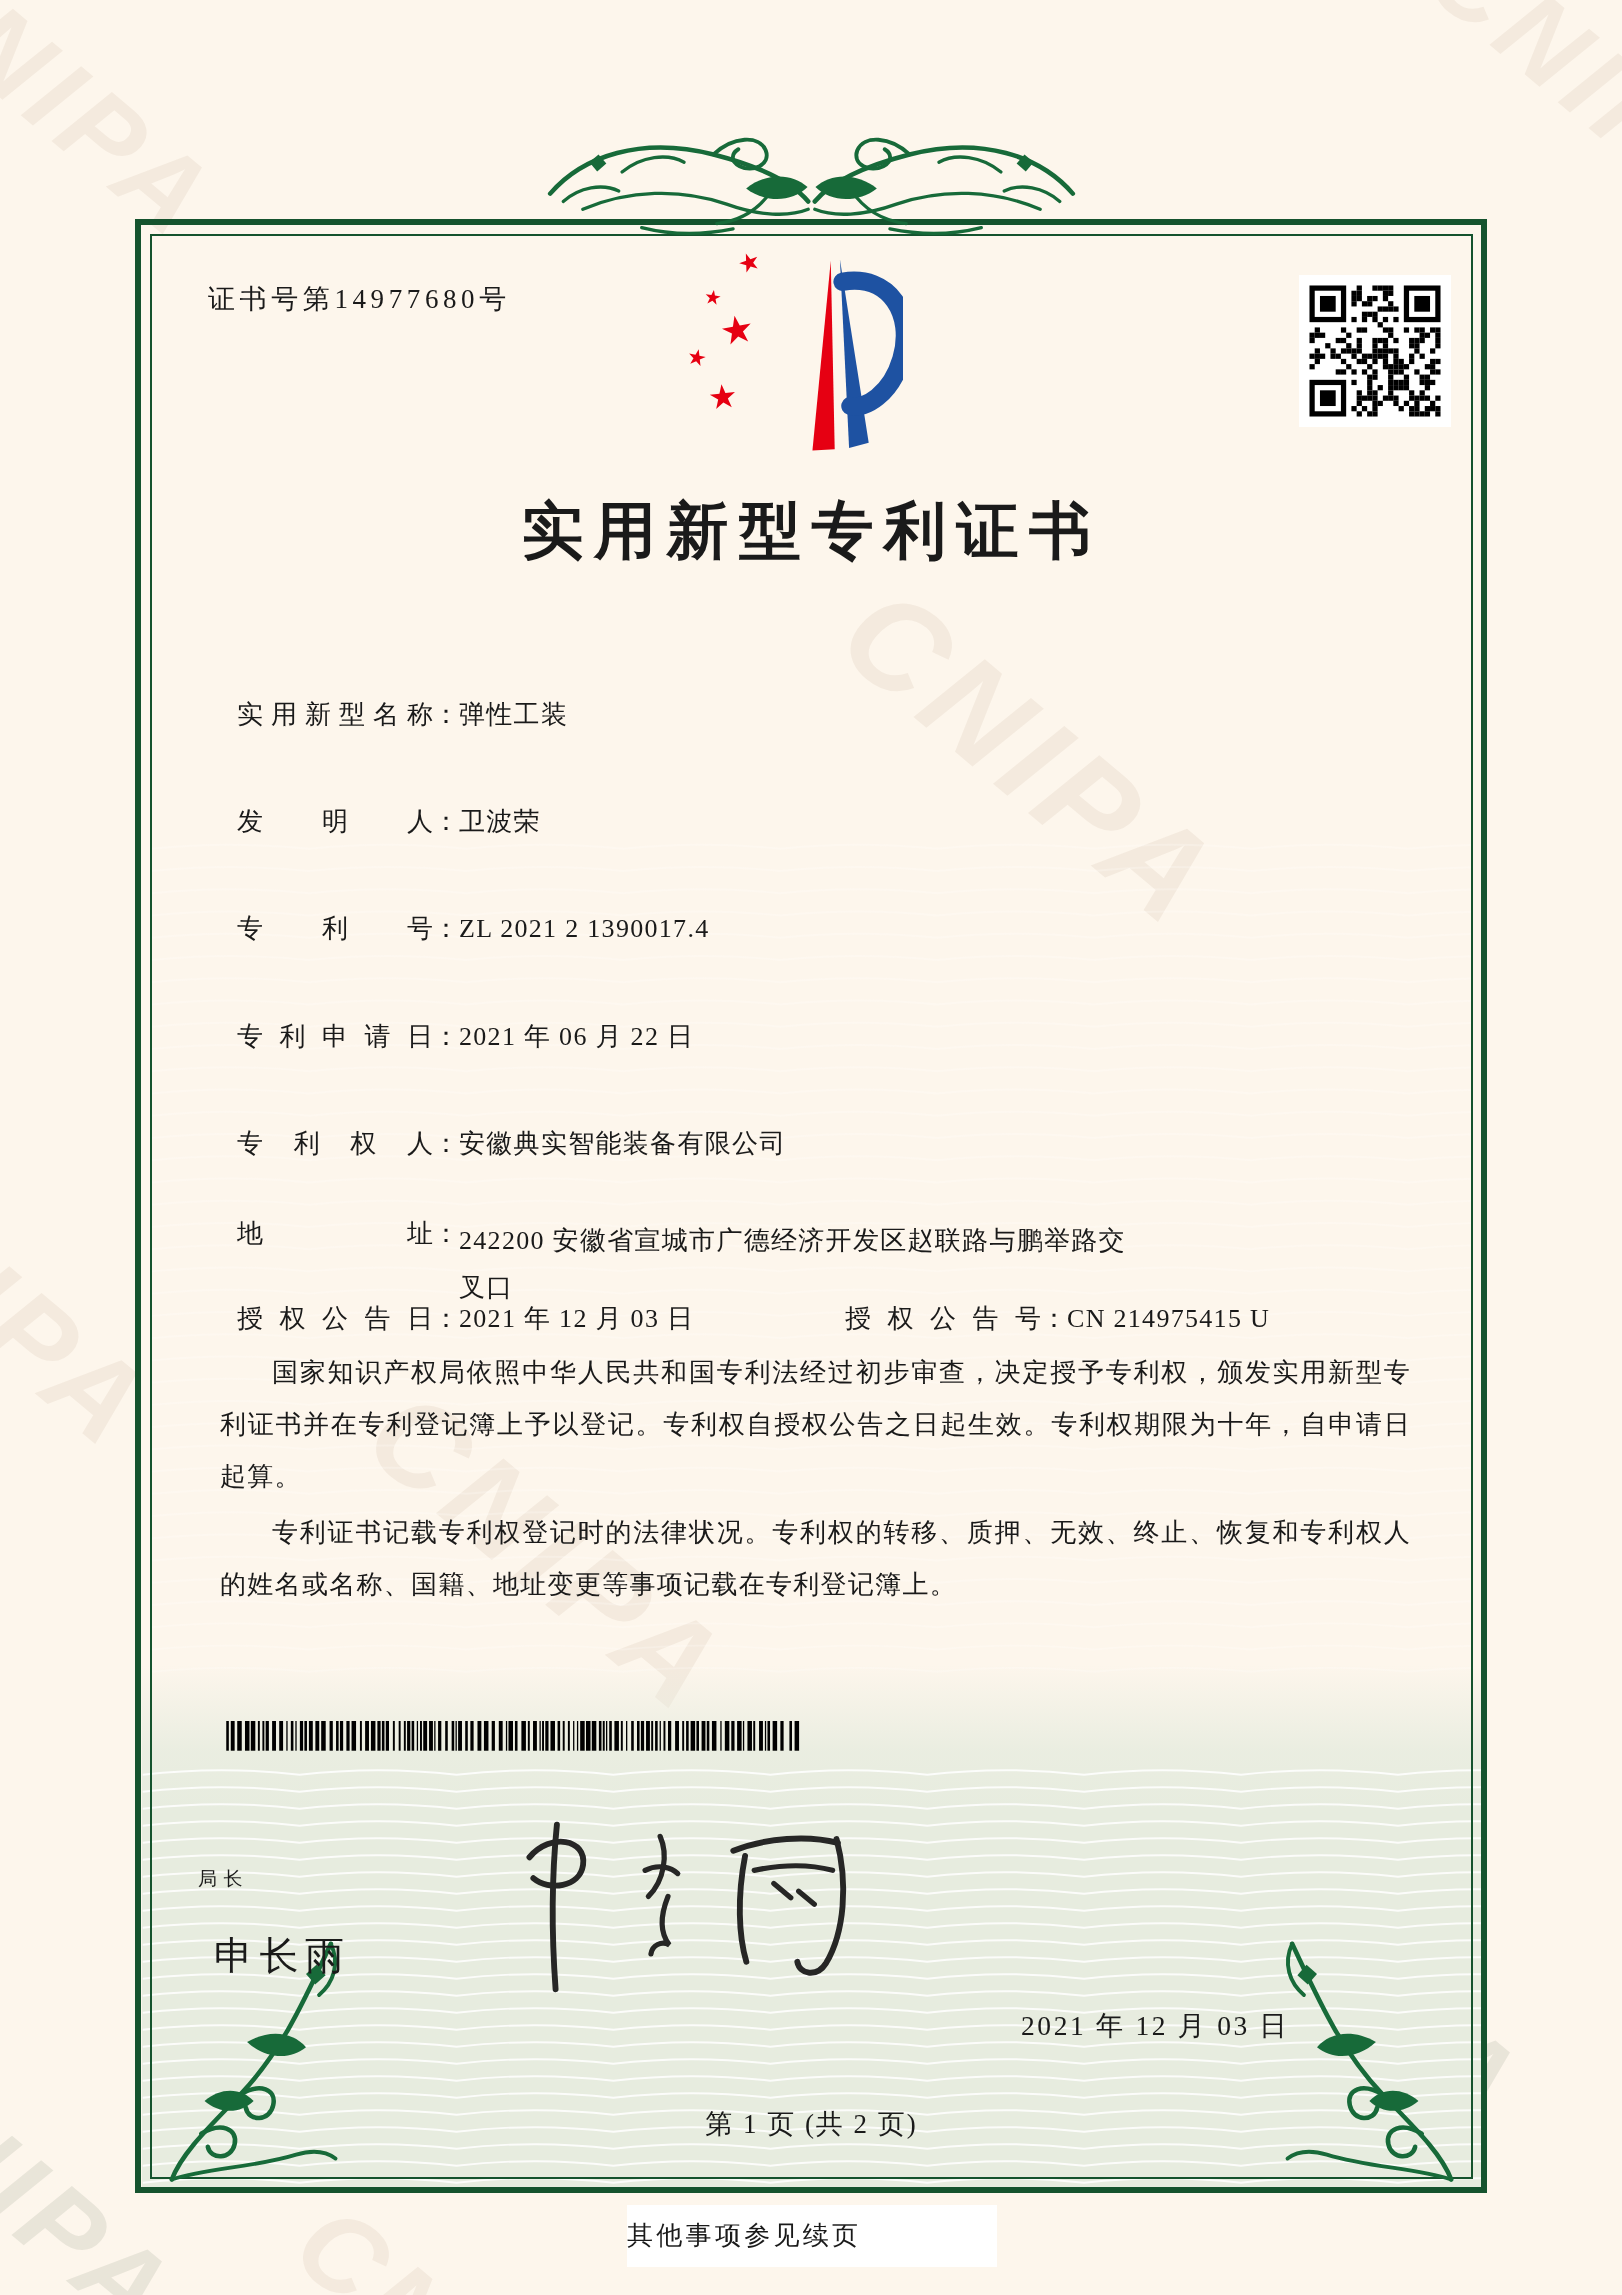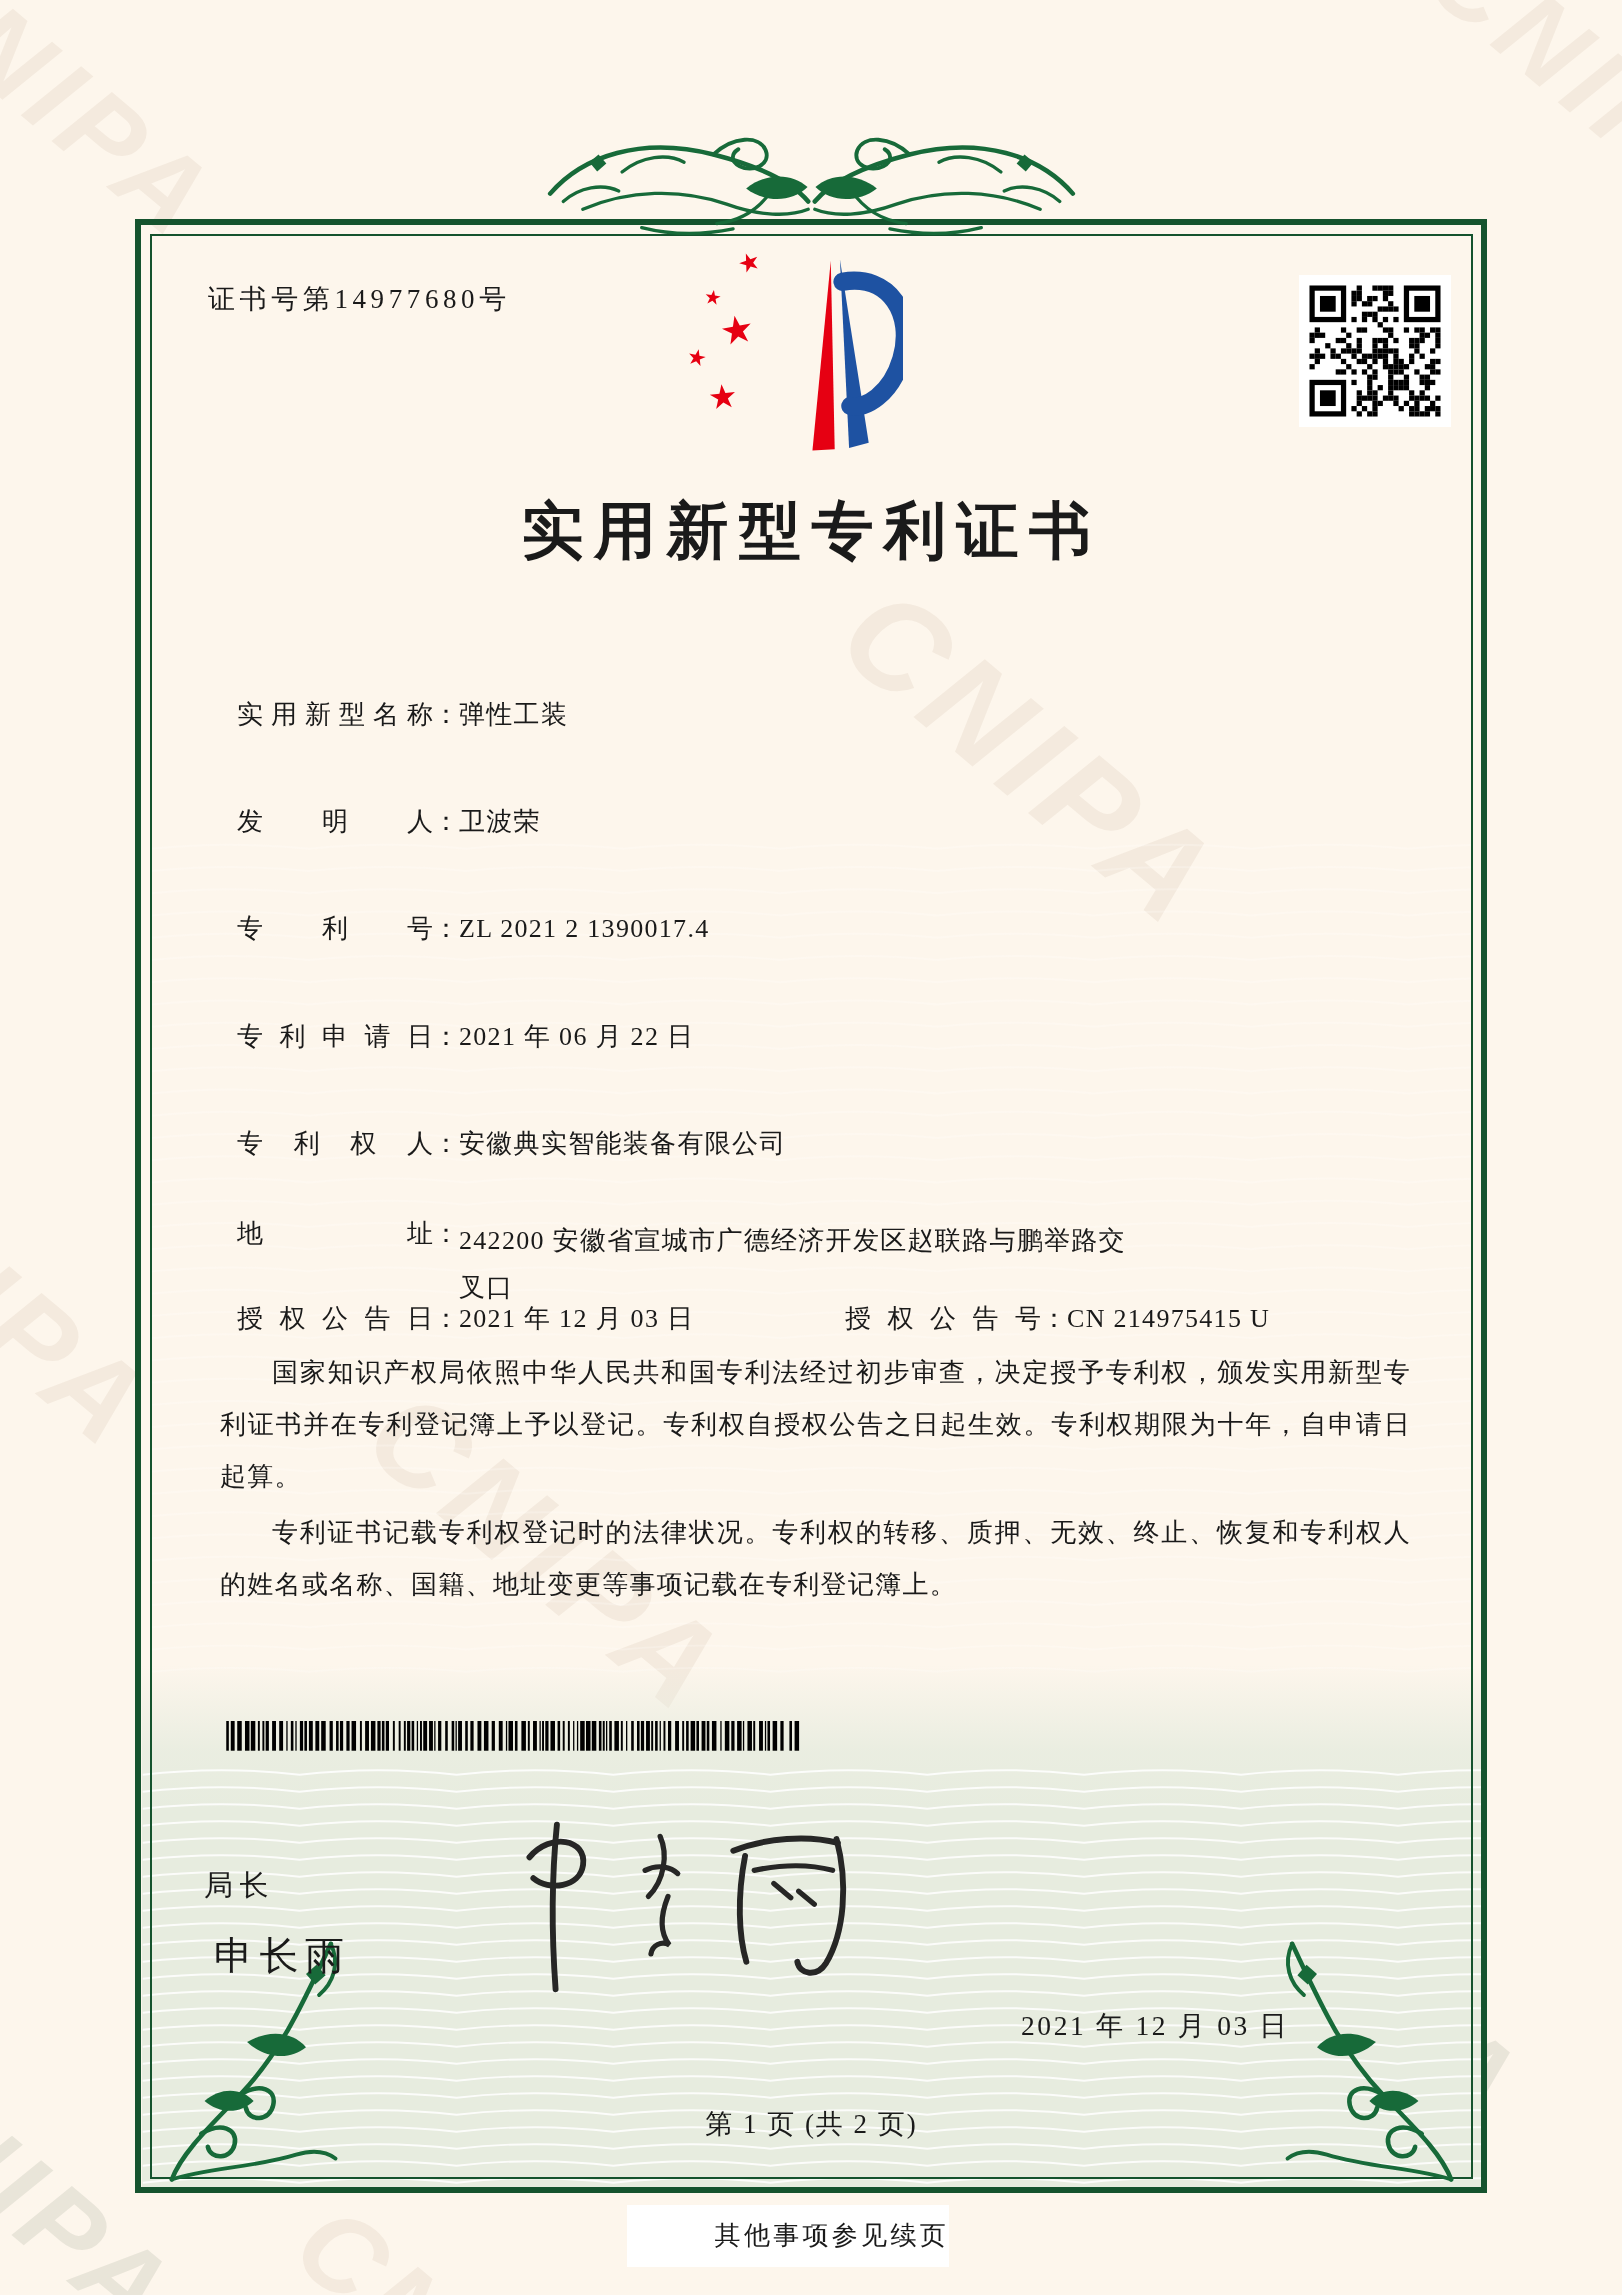--- a/index.html
+++ b/index.html
@@ -39,28 +39,28 @@
   .field .colon{display:inline-block;vertical-align:top;}
   .field .val{display:inline-block;vertical-align:top;margin-left:0;letter-spacing:1.3px;}
   .field.address .val{white-space:pre-line;line-height:1.8;}
   .grant-right{left:834px;}
   
   .paras{position:absolute;left:216px;top:1343px;width:1199px;font-size:26px;line-height:52px;
       text-align:justify;letter-spacing:1.3px;z-index:4;}
   .paras p{margin:4px;text-indent:2em;}
   
   .barcode{position:absolute;left:221px;top:1721px;z-index:4;}
-  .director-label{position:absolute;left:204px;top:1866px;font-size:29px;letter-spacing:6.5px;z-index:4;}
+  .director-label{position:absolute;left:198px;top:1866px;font-size:19px;letter-spacing:6.5px;z-index:4;}
   .director-name{position:absolute;left:214px;top:1929px;font-size:39px;letter-spacing:6.5px;z-index:4;}
   .signature{position:absolute;left:452px;top:1805px;z-index:4;}
   .issue-date{position:absolute;left:1021px;top:2008px;font-size:27.5px;letter-spacing:2.6px;z-index:4;}
   .page-info{position:absolute;left:0;width:100%;top:2106px;text-align:center;font-size:27px;
       letter-spacing:2px;z-index:4;}
-  .footer-strip{position:absolute;left:627px;top:2205px;width:322px;height:62px;background:#ffffff;
-      z-index:4;text-align:right;}
+  .footer-strip{position:absolute;left:627px;top:2205px;width:370px;height:62px;background:#ffffff;
+      z-index:4;text-align:left;}
   .footer-note{font-size:26px;line-height:62px;letter-spacing:3.3px;}
 </style>
 </head>
 <body>
 
 <div class="page">
 
   <span class="wm" style="left:-52px;top:-79px;font-size:111px;">CNIPA</span>
   <span class="wm" style="left:1485px;top:-92px;font-size:111px;">CNIPA</span>
   <span class="wm" style="left:910px;top:556px;font-size:131px;">CNIPA</span>

